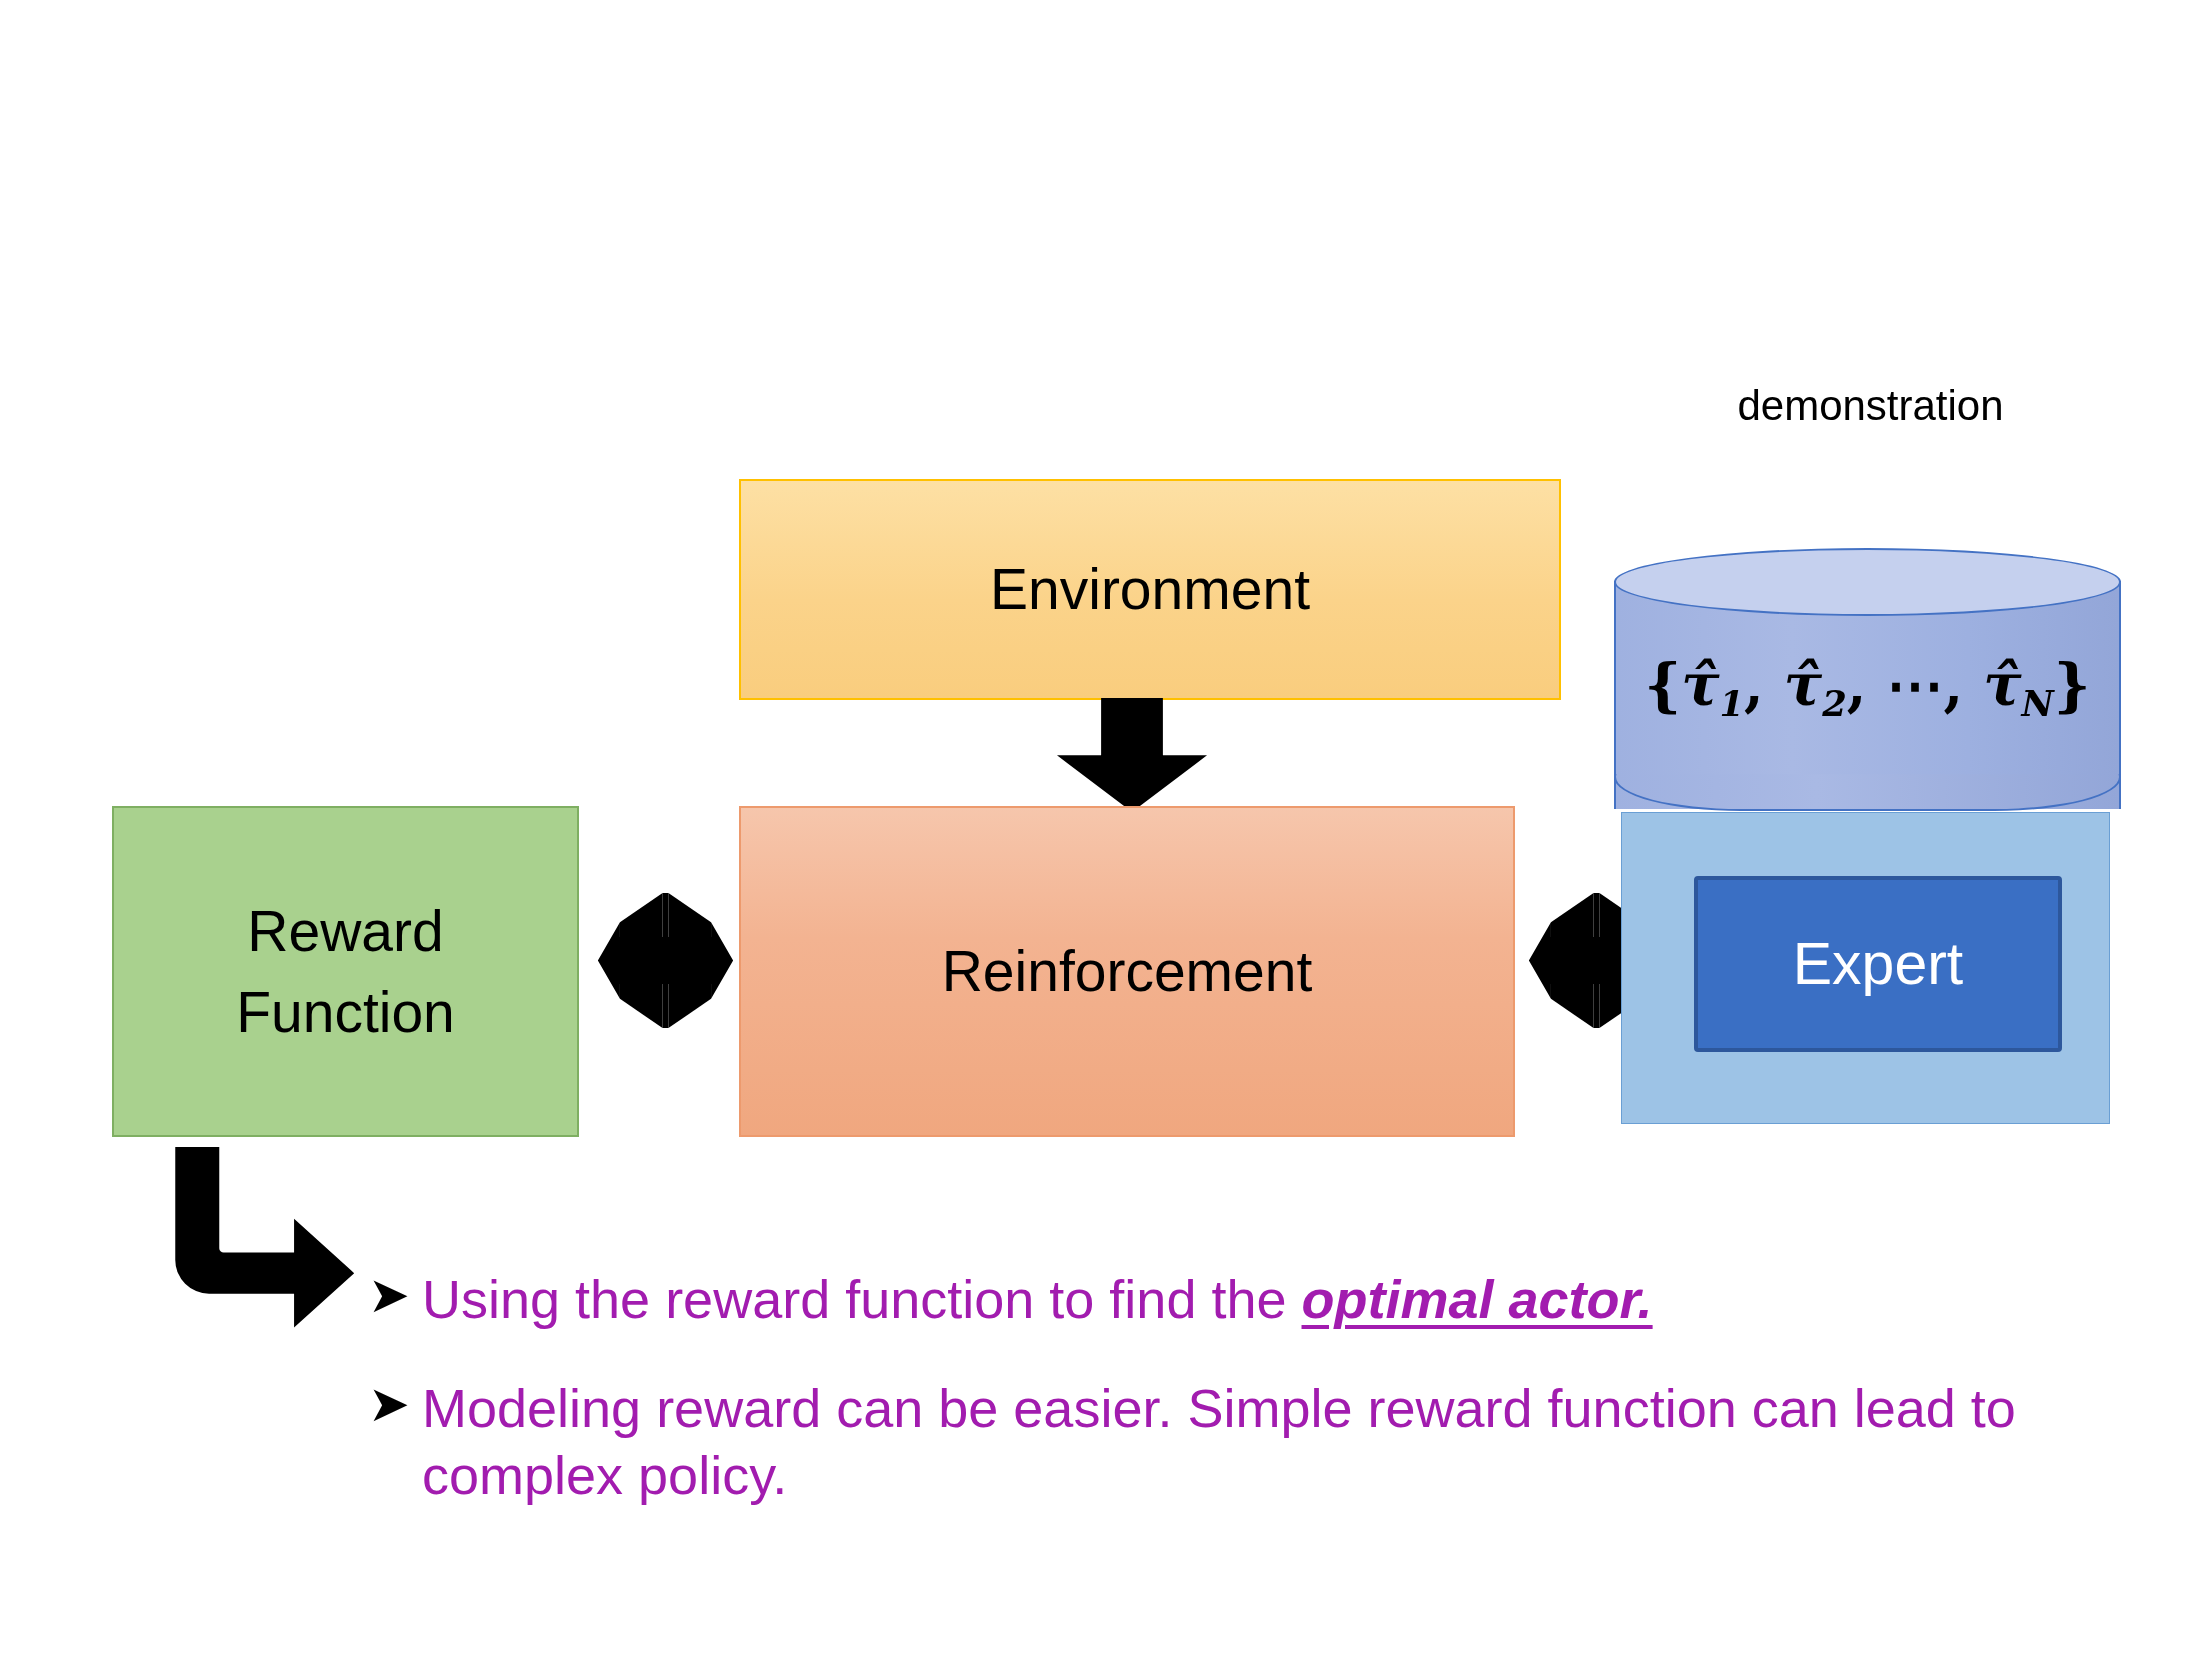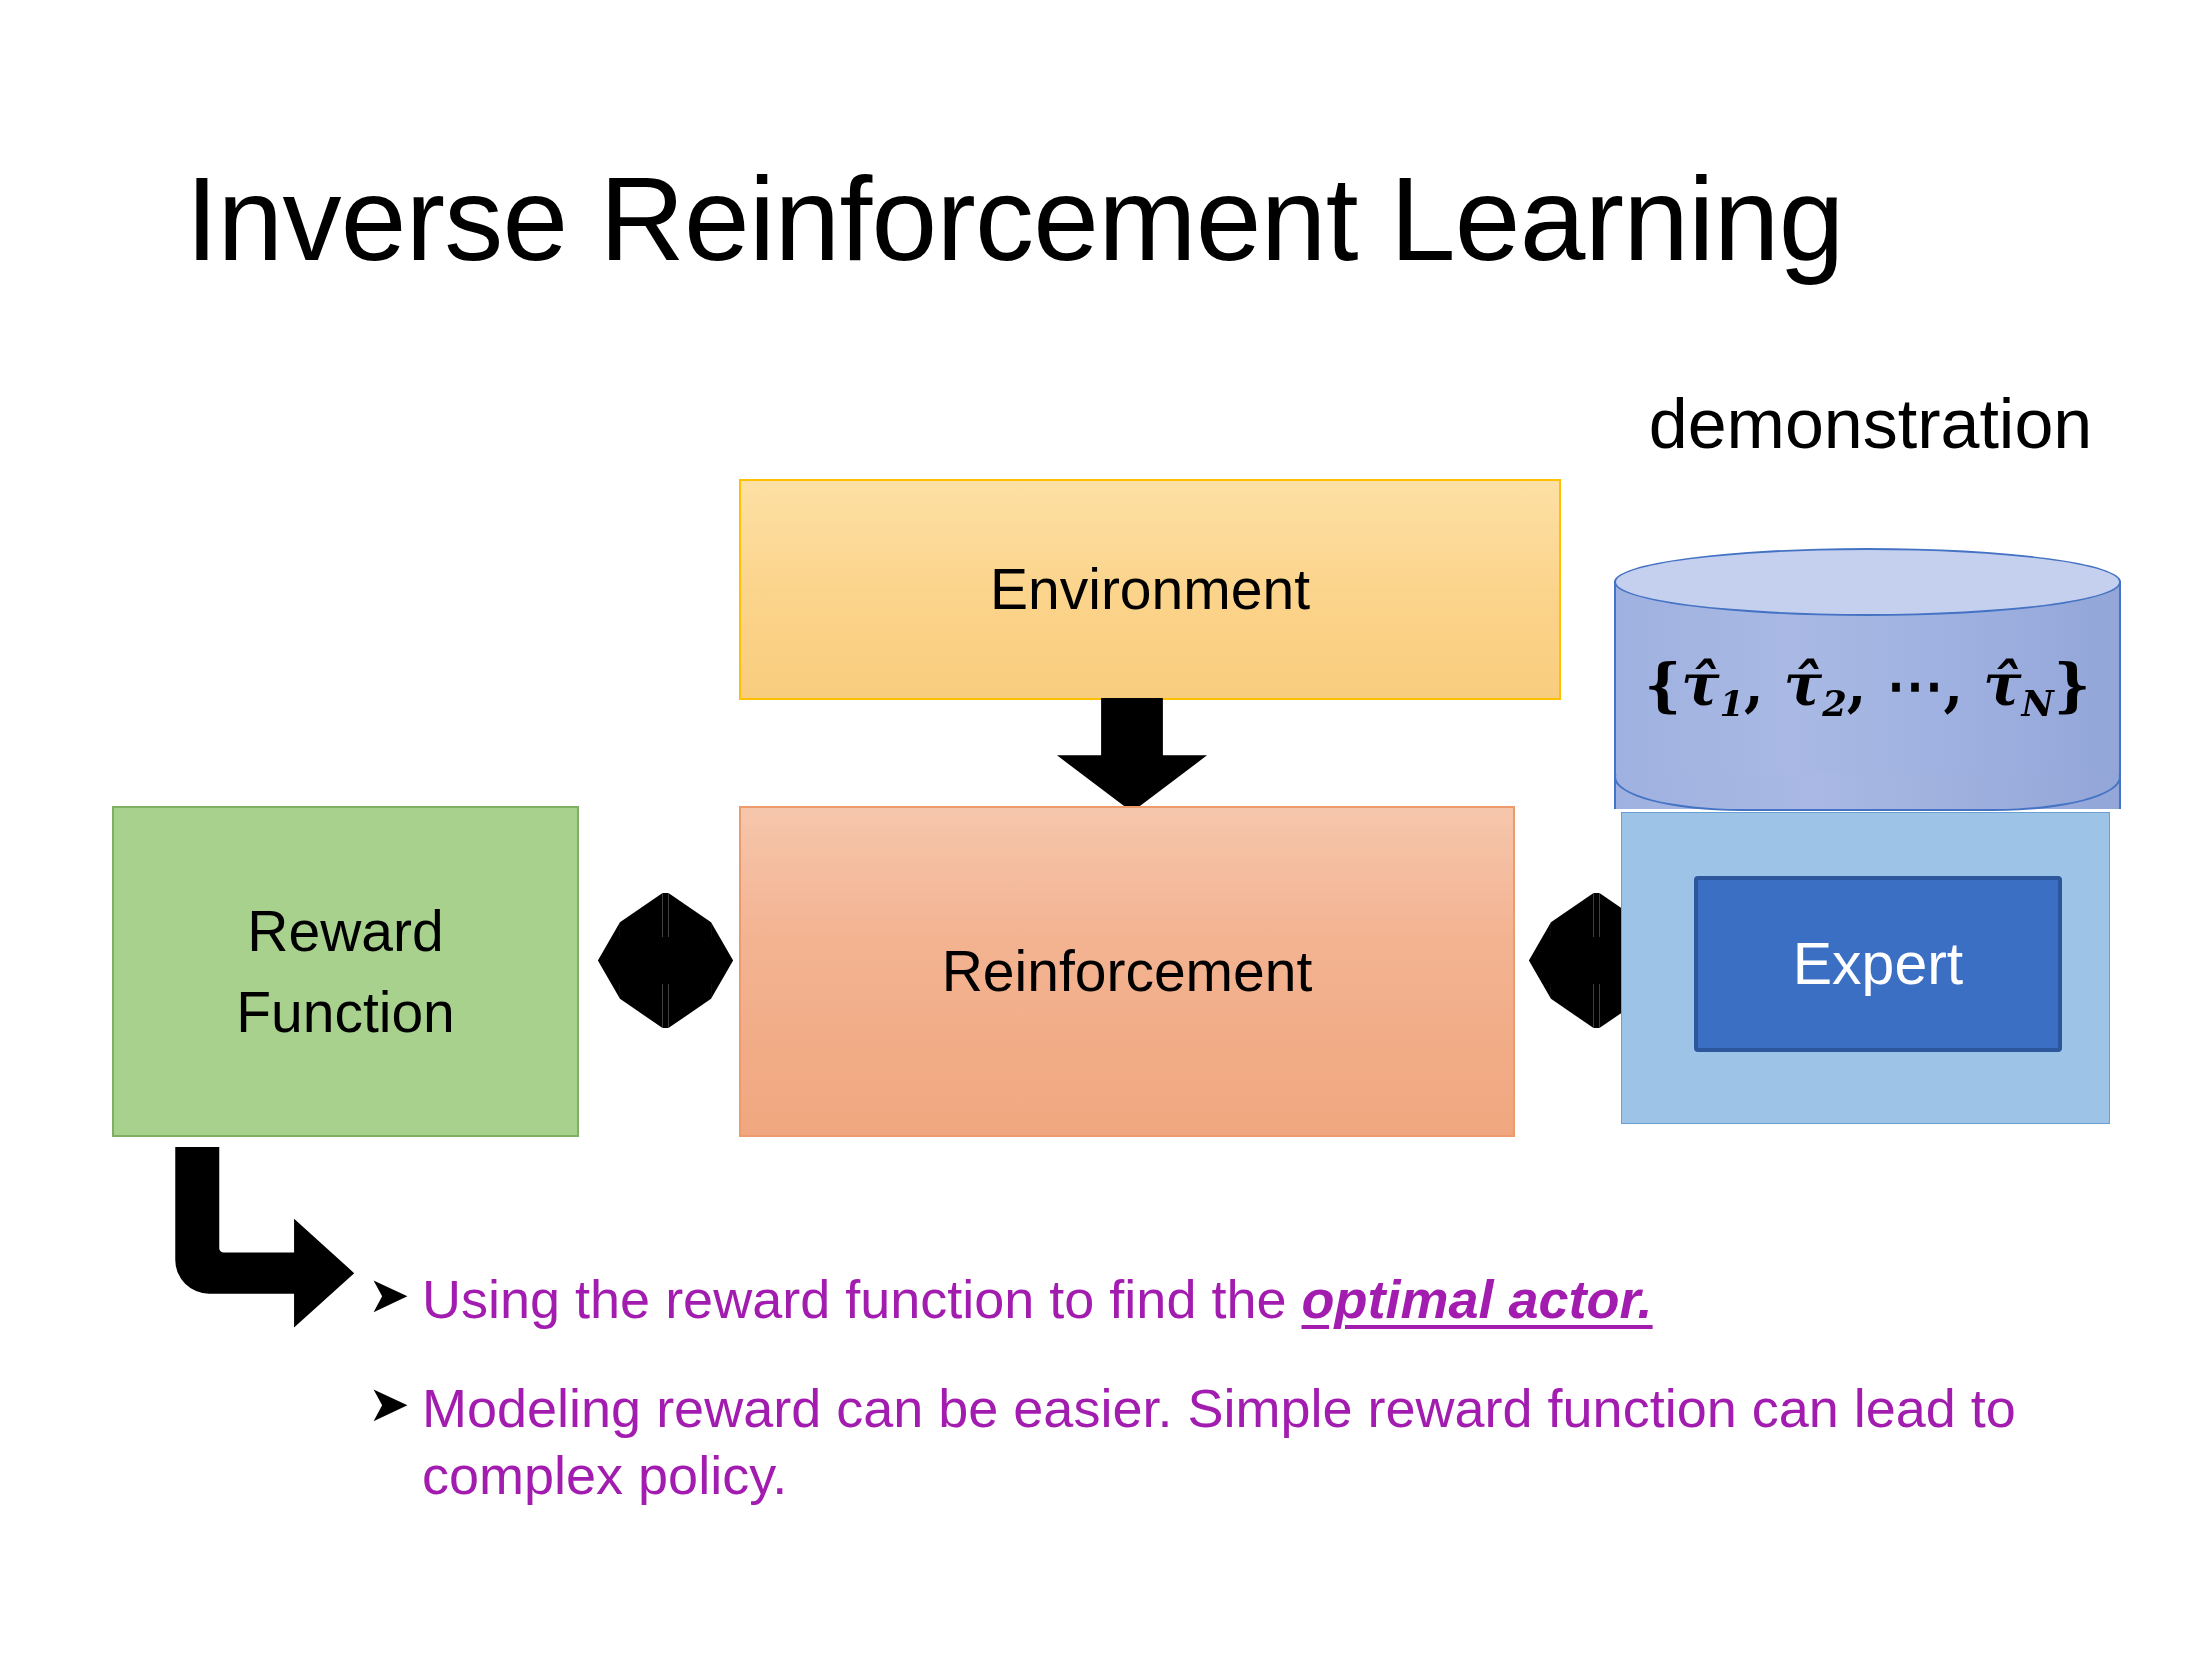--- a/index.html
+++ b/index.html
@@ -48,21 +48,21 @@
   .down-arrow{position:absolute;left:1051px;top:698px;width:162px;height:114px;}
   .down-arrow svg{width:100%;height:100%;display:block;}
 
   
   .bent-arrow{position:absolute;left:165px;top:1147px;width:198px;height:198px;}
   .bent-arrow svg{width:100%;height:100%;display:block;}
 
   
   .demo-caption{
     position:absolute;left:1628px;top:379px;width:485px;text-align:center;
-    font-size:70px;line-height:1.30;color:#000;
+    font-size:42px;line-height:1.30;color:#000;
   }
 
   
   .expert-panel{
     position:absolute;left:1621px;top:812px;width:489px;height:312px;
     background:#9dc3e6;border:1.5px solid #6a9fd4;box-sizing:border-box;
   }
   .expert-btn{
     position:absolute;left:1694px;top:876px;width:368px;height:176px;
     background:#3a6fc4;border:4.4px solid #2d579c;border-radius:4px;box-sizing:border-box;
@@ -106,21 +106,20 @@
   .bullet .btext .em{
     font-weight:bold;font-style:italic;text-decoration:underline;
     text-underline-offset:7.4px;text-decoration-thickness:3.7px;
   }
 </style>
 </head>
 <body>
 
 <div id="slide">
 
-  <div class="title">Inverse Reinforcement Learning</div>
 
   <div class="env-box">
     <span class="lbl">Environment</span>
   </div>
 
   <div class="down-arrow">
     <svg viewBox="0 0 220 155" xmlns="http://www.w3.org/2000/svg">
       <polygon points="68,0 152,0 152,78 212,78 110,155 8,78 68,78" fill="#000000"></polygon>
     </svg>
   </div>

